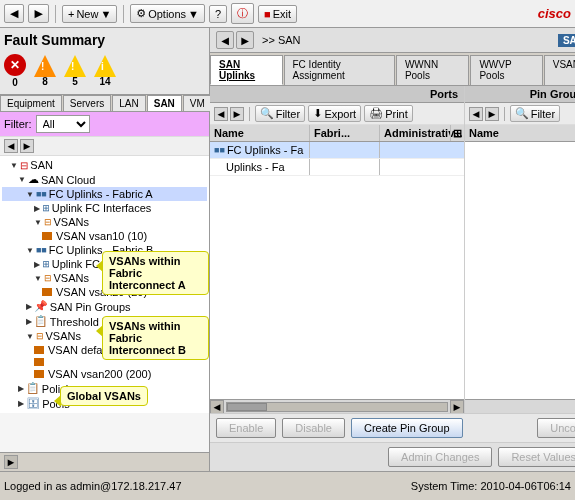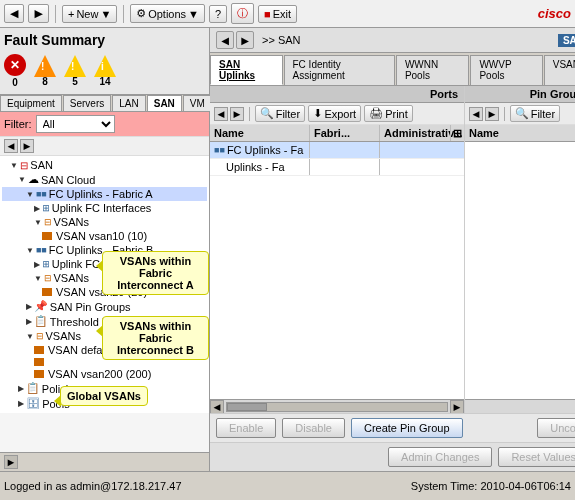--- a/index.html
+++ b/index.html
@@ -42,22 +42,22 @@
     .fault-triangle { width: 0; height: 0; border-left: 11px solid transparent; border-right: 11px solid transparent; border-bottom: 22px solid #ff8c00; position: relative; }
     .fault-triangle-text { position: absolute; top: 6px; left: -4px; color: white; font-weight: bold; font-size: 10px; }
     .fault-num { font-size: 10px; font-weight: bold; }
 
     
     .nav-tabs { display: flex; background: #d4d0c8; border-bottom: 1px solid #999; }
     .nav-tab { padding: 2px 6px; border: 1px solid #999; border-bottom: none; background: #e8e8e8; cursor: pointer; font-size: 10px; margin-right: 1px; }
     .nav-tab.active { background: #fff; font-weight: bold; }
 
     
-    .filter-bar { display: flex; align-items: center; padding: 3px 4px; gap: 4px; background: #fca5a5; border-bottom: 1px solid #ddd; }
-    .filter-select { border: 1px solid #999; padding: 1px 2px; background: white; width: 79px; }
+    .filter-bar { display: flex; align-items: center; padding: 3px 4px; gap: 4px; background: #f0abfc; border-bottom: 1px solid #ddd; }
+    .filter-select { border: 1px solid #999; padding: 1px 2px; background: white; width: 54px; }
 
     
     .tree-toolbar { display: flex; align-items: center; padding: 2px 4px; gap: 2px; background: #f0f0f0; border-bottom: 1px solid #ddd; }
 
     
     .tree-view { flex: 1; overflow-y: auto; overflow-x: auto; background: white; padding: 2px; }
     .tree-item { display: flex; align-items: center; gap: 2px; padding: 1px 0; cursor: pointer; white-space: nowrap; }
     .tree-item.selected { background: #c8d8ff; }
     .indent1 { padding-left: 8px; }
     .indent2 { padding-left: 16px; }
@@ -125,21 +125,21 @@
     .bottom-left { flex: 1; }
     .bottom-right { flex: 1; text-align: right; }
     .callout-right {
       position: absolute;
       background: #ffffcc;
       border: 1px solid #cccc00;
       border-radius: 4px;
       padding: 3px 6px;
       font-size: 10px;
       font-weight: bold;
-      text-align: center;
+      text-align: left;
       pointer-events: none;
       z-index: 100;
     }
     .callout-right::before {
       content: '';
       position: absolute;
       left: -7px;
       top: 8px;
       border-top: 6px solid transparent;
       border-bottom: 6px solid transparent;

